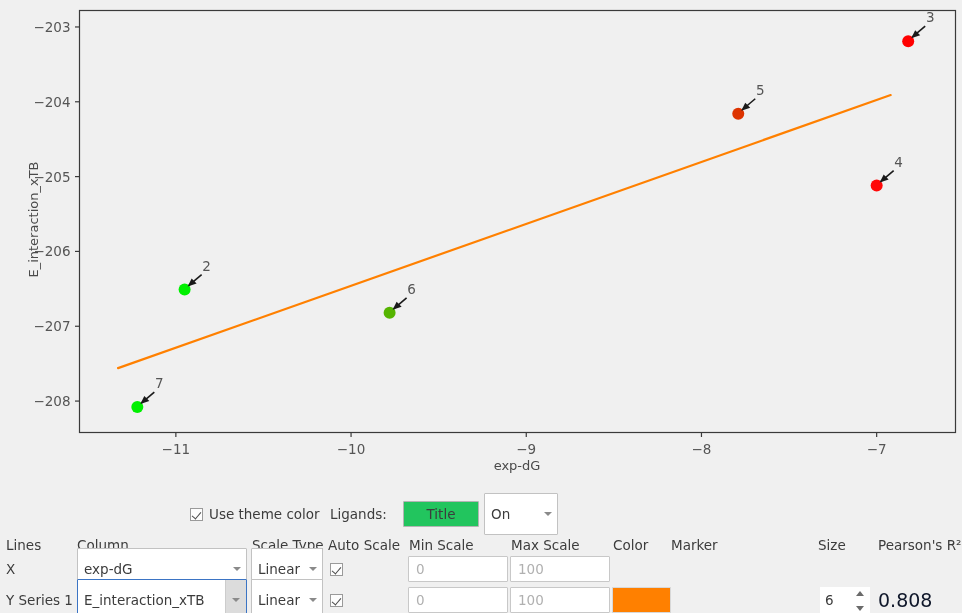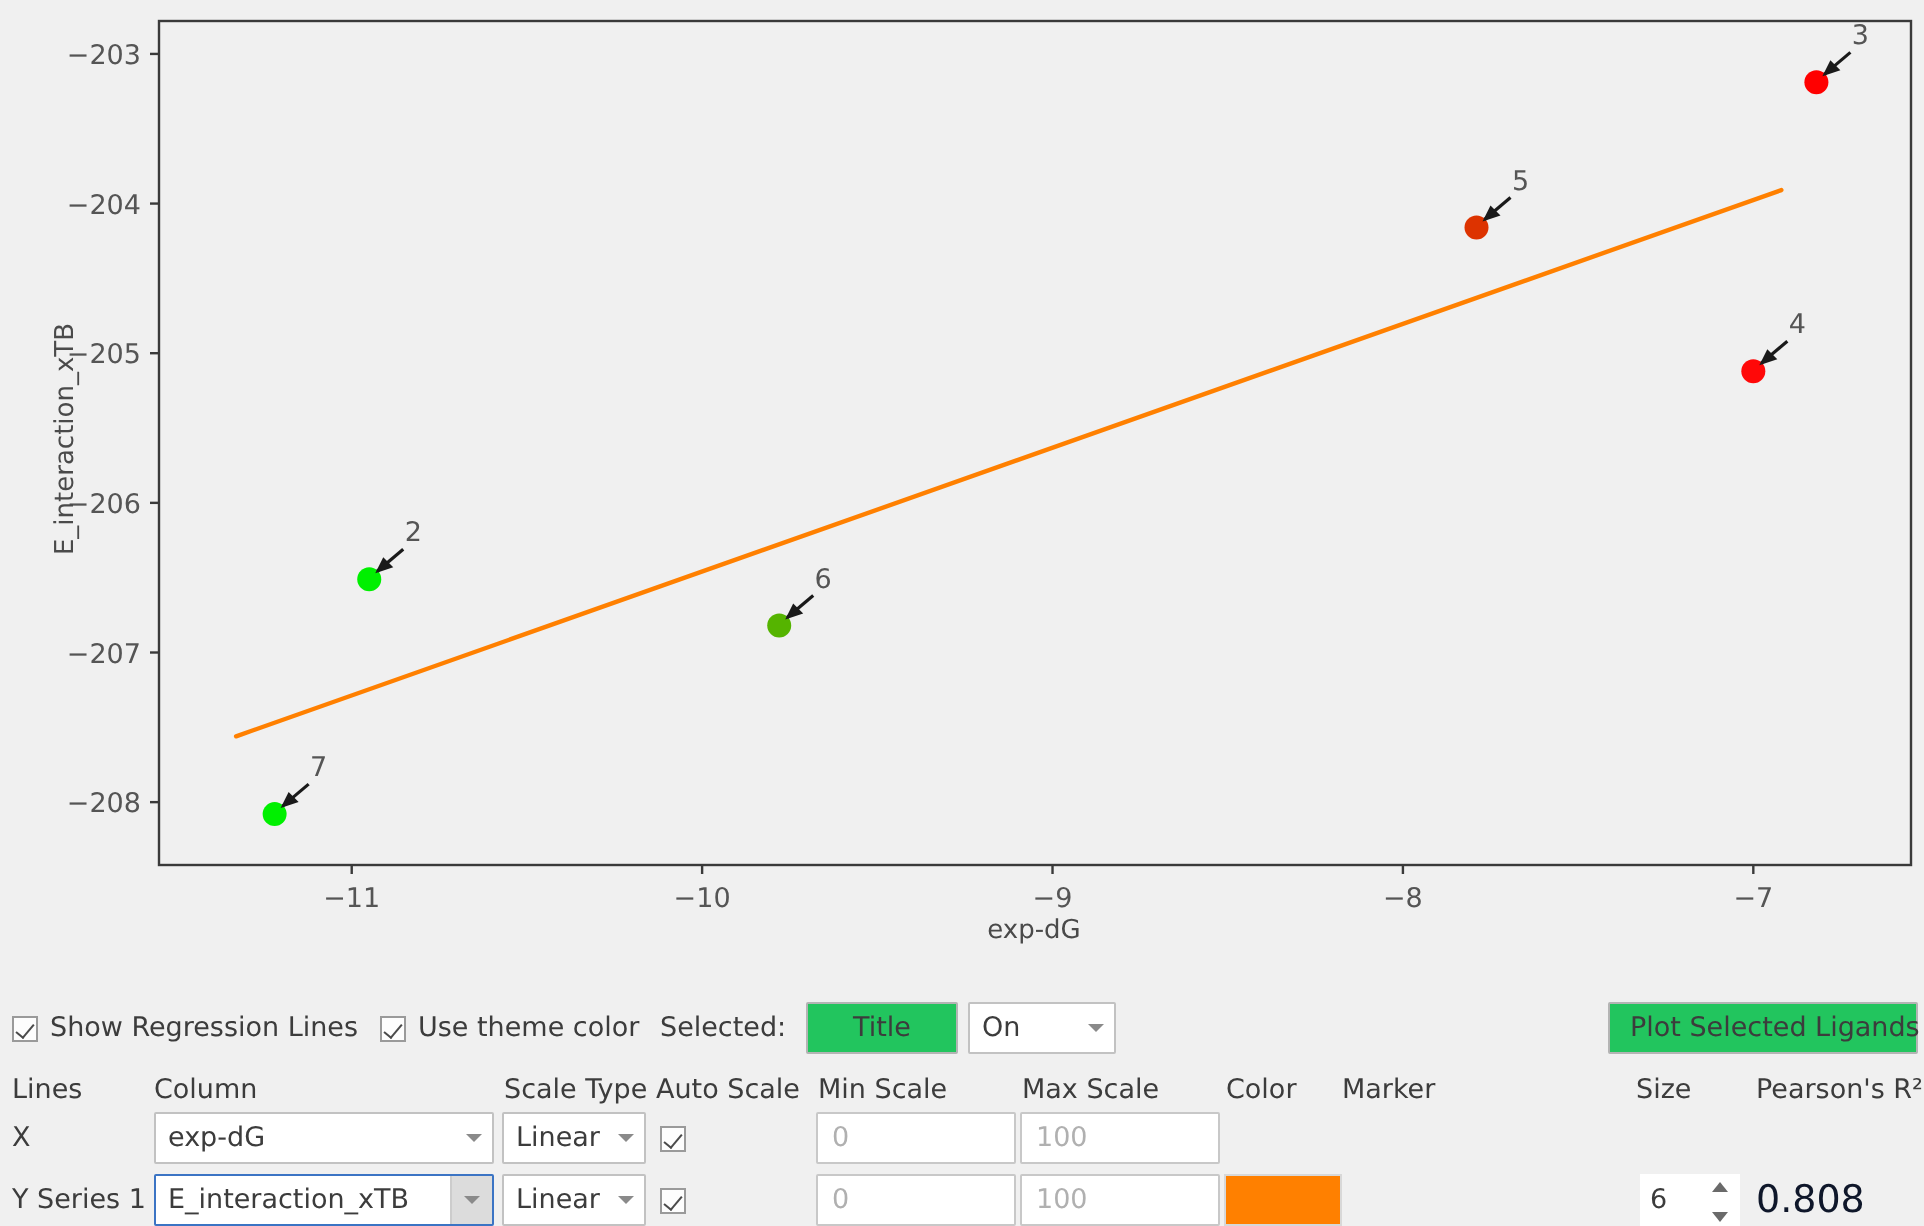--- a/index.html
+++ b/index.html
@@ -116,21 +116,21 @@
     box-sizing: border-box;
     text-align: center;
     white-space: nowrap;
     border-radius: 1px;
     cursor: default;
   }
 
   
   .combo {
     position: relative;
-    height: 26px;
+    height: 42px;
     background: #ffffff;
     border: 1px solid #c2c2c2;
     box-sizing: border-box;
     display: flex;
     align-items: center;
     border-radius: 1px;
     cursor: default;
   }
   .combo .ctext {
     padding-left: 6px;
@@ -302,53 +302,44 @@
 
   <div style="position:absolute; left:79px; top:458px; width:876px; text-align:center;
               font-size:13px; color:#4a4a4a;
               font-family:'DejaVu Sans','Liberation Sans',sans-serif;">exp-dG</div>
 </div>
 
 <div id="controls">
 
   <div class="row" id="row-options">
 
-    <div class="cell" style="left:6px;">
-      <div class="cb-wrap">
-        <span class="cb"></span>
-        <span class="lbl">Show Regression Lines</span>
-      </div>
-    </div>
 
     <div class="cell" style="left:190px;">
       <div class="cb-wrap">
         <span class="cb"></span>
         <span class="lbl">Use theme color</span>
       </div>
     </div>
 
     <div class="cell" style="left:330px;">
-      <span class="lbl">Selected:</span>
+      <span class="lbl">Ligands:</span>
     </div>
 
     <div class="cell" style="left:403px;">
       <div class="btn" style="width:76px;">Title</div>
     </div>
 
     <div class="cell" style="left:484px; width:74px;">
       <div class="combo" style="width:74px;">
         <span class="ctext">On</span>
         <span class="carrow"></span>
       </div>
     </div>
 
 
-    <div class="cell" style="left:804px;">
-      <div class="btn" style="width:155px;">Plot Selected Ligands</div>
-    </div>
   </div>
 
   <div class="row" id="row-header">
     <div class="cell hdr" style="left:6px;">Lines</div>
     <div class="cell hdr" style="left:77px;">Column</div>
     <div class="cell hdr" style="left:252px;">Scale Type</div>
     <div class="cell hdr" style="left:328px;">Auto Scale</div>
     <div class="cell hdr" style="left:409px;">Min Scale</div>
     <div class="cell hdr" style="left:511px;">Max Scale</div>
     <div class="cell hdr" style="left:613px;">Color</div>

